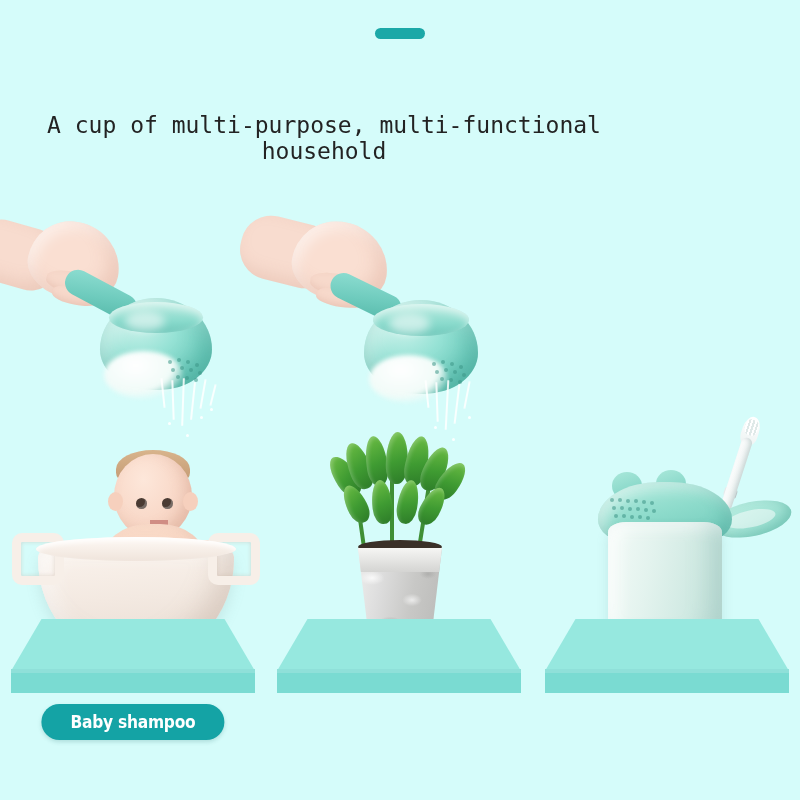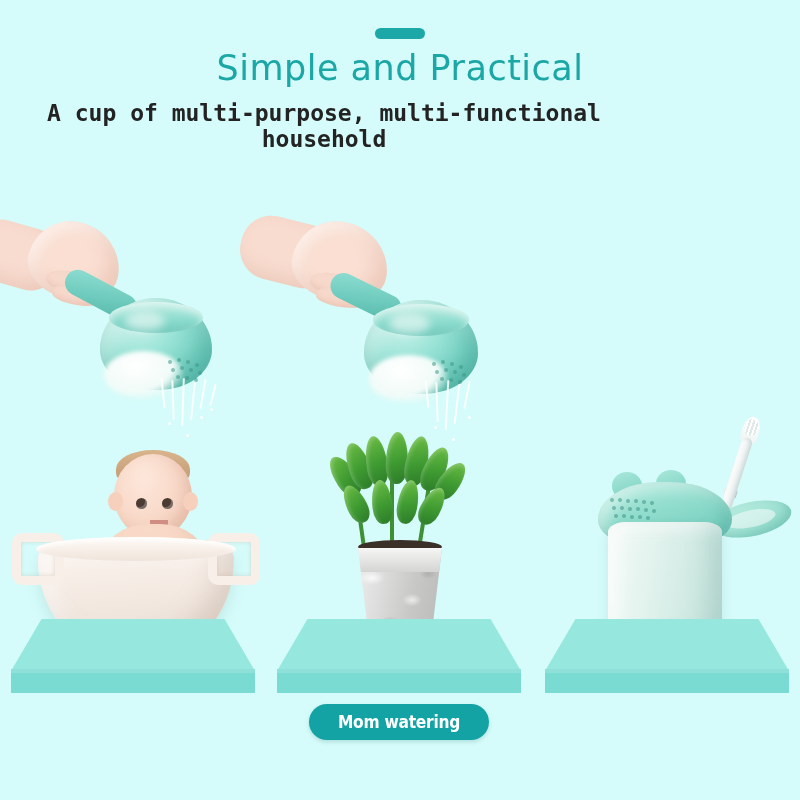--- a/index.html
+++ b/index.html
@@ -14,24 +14,23 @@
   .accent-bar{
     position:absolute;left:375px;top:28px;width:50px;height:11px;
     background:#1ba8a7;border-radius:6px;
   }
   .title{
     position:absolute;left:0;top:48px;width:800px;text-align:center;
     font-size:35px;letter-spacing:.5px;color:#1aa7a6;
     font-family:"DejaVu Sans",sans-serif;font-weight:400;
   }
   .subtitle{
-    position:absolute;left:0;top:100px;width:648px;text-align:center;
+    position:absolute;left:0;top:112px;width:648px;text-align:center;
     font-size:23px;color:#232323;letter-spacing:0px;
     font-family:"DejaVu Sans Mono","Liberation Mono",monospace;
-    font-weight:bold;
   }
 
   
   .panel{position:absolute;top:210px;width:266px;height:590px;}
   .panel.p1{left:0px;}
   .panel.p2{left:266px;}
   .panel.p3{left:534px;}
 
   
   .plat{position:absolute;bottom:107px;left:50%;transform:translateX(-50%);
@@ -273,21 +272,20 @@
     background:radial-gradient(ellipse,rgba(90,150,145,.34) 0%,rgba(90,150,145,0) 70%);
     filter:blur(2px);
   }
 </style>
 </head>
 <body>
 
 <div class="page">
 
   <div class="accent-bar"></div>
-  <div class="title">Simple and Practical</div>
   <div class="subtitle">A cup of multi-purpose, multi-functional household</div>
 
   <div class="panel p1">
 
     <div class="scoop-wrap" style="left:0;top:0;width:266px;height:220px;">
       <div class="forearm" style="left:-30px;top:14px;width:92px;height:62px;border-radius:30px;transform:rotate(16deg);"></div>
       <div class="hand" style="left:28px;top:12px;width:92px;height:78px;transform:rotate(10deg);"></div>
       <div class="finger" style="left:46px;top:62px;width:56px;height:22px;transform:rotate(12deg);"></div>
       <div class="finger" style="left:52px;top:76px;width:50px;height:19px;transform:rotate(10deg);"></div>
       <div class="handle" style="left:62px;top:72px;width:78px;height:26px;transform:rotate(28deg);"></div>
@@ -342,20 +340,23 @@
       <div class="lip"></div>
     </div>
 
     <div class="shadow" style="left:56px;bottom:128px;width:160px;height:24px;"></div>
 
     <div class="plat">
       <div class="top"></div>
       <div class="front"></div>
     </div>
 
+    <div class="caption">
+      <span>Baby shampoo</span>
+    </div>
   </div>
 
   <div class="panel p2">
 
     <div class="scoop-wrap" style="left:0;top:6px;width:266px;height:220px;">
       <div class="forearm" style="left:-26px;top:4px;width:96px;height:64px;border-radius:30px;transform:rotate(14deg);"></div>
       <div class="hand" style="left:26px;top:6px;width:96px;height:80px;transform:rotate(8deg);"></div>
       <div class="finger" style="left:44px;top:58px;width:58px;height:22px;transform:rotate(10deg);"></div>
       <div class="finger" style="left:50px;top:72px;width:52px;height:19px;transform:rotate(8deg);"></div>
       <div class="handle" style="left:62px;top:68px;width:76px;height:26px;transform:rotate(26deg);"></div>
@@ -413,23 +414,20 @@
       <div class="rim"></div>
     </div>
 
     <div class="shadow" style="left:84px;bottom:142px;width:100px;height:18px;"></div>
 
     <div class="plat">
       <div class="top"></div>
       <div class="front"></div>
     </div>
 
-    <div class="caption">
-      <span>Mom watering</span>
-    </div>
   </div>
 
   <div class="panel p3">
 
     <div class="brush">
       <div class="head"></div>
       <div class="band"></div>
       <div class="stick"></div>
     </div>
 

